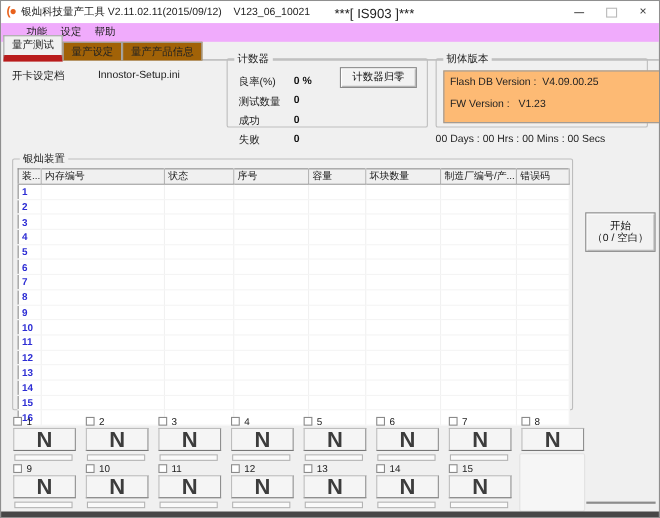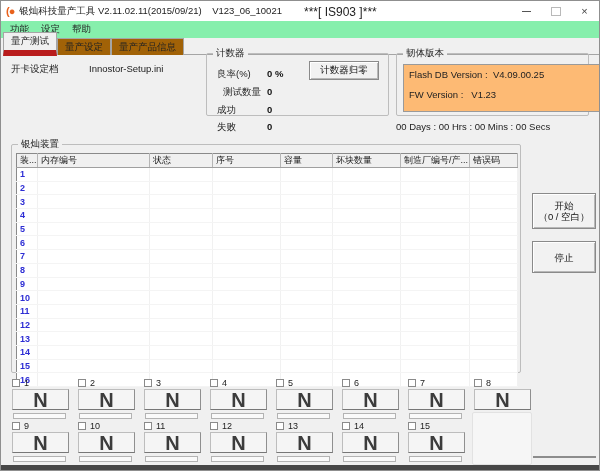--- a/index.html
+++ b/index.html
@@ -12,22 +12,22 @@
   .titlebar{position:absolute;left:0;top:0;right:0;height:20px;background:#ffffff;
     display:flex;align-items:center;padding-left:5px;box-sizing:border-box;}
   .app-icon{color:#e8611c;font-weight:700;font-size:11px;letter-spacing:-1px;margin-right:5px;white-space:pre;}
   .title-text{white-space:pre;font-size:9.5px;color:#222;}
   .title-center{position:absolute;left:303px;top:4px;font-size:12px;color:#222;white-space:pre;}
   .win-controls{margin-left:auto;display:flex;height:100%;}
   .win-btn{width:29px;height:100%;display:flex;align-items:center;justify-content:center;font-size:11px;color:#444;}
   .glyph-min{width:9px;height:1px;background:#555;display:inline-block;}
   .glyph-max{width:8px;height:7px;border:1px solid #b9b9b9;display:inline-block;}
   
-  .menubar{position:absolute;left:0;top:20px;right:0;height:17px;background:#86efac;
-    display:flex;align-items:center;padding-left:3px;box-sizing:border-box;}
+  .menubar{position:absolute;left:0;top:20px;right:0;height:17px;background:#f0abfc;
+    display:flex;align-items:center;padding-left:17px;box-sizing:border-box;}
   .menu-item{padding:1px 6px;color:#222;}
   
   .tabstrip{position:absolute;left:2px;top:37px;right:0;height:17px;display:flex;align-items:flex-end;}
   .tabline{position:absolute;left:0;right:0;bottom:0;height:1px;background:#a5a5a5;}
   .tab{position:relative;z-index:2;padding:2px 7px 1px 7px;background:#a16207;
     border:1px solid #a5a5a5;border-bottom:none;margin-right:0px;color:#222;}
   .tab.active{background:#f0f0f0;border-bottom:6px solid #b91c1c;margin-bottom:-1px;padding-bottom:2px;}
   
   .groupbox{position:absolute;border:1px solid #bdbdbd;border-radius:2px;box-sizing:border-box;}
   .groupbox .legend{position:absolute;top:-7px;left:6px;background:#f0f0f0;padding:0 3px;color:#222;}
@@ -72,21 +72,21 @@
   .grip-line{position:absolute;left:532px;top:455px;width:63px;height:2px;background:#8c8c8c;}
   .bottombar{position:absolute;left:0;right:0;bottom:0;height:5px;background:#474747;}
 </style>
 </head>
 <body>
 
 <div class="window">
 
   <div class="titlebar">
     <span class="app-icon">(●</span>
-    <span class="title-text">银灿科技量产工具 V2.11.02.11(2015/09/21)    V123_06_10021</span>
+    <span class="title-text">银灿科技量产工具 V2.11.02.11(2015/09/12)    V123_06_10021</span>
     <span class="title-center">***[ IS903 ]***</span>
     <div class="win-controls">
       <span class="win-btn">
           <span class="glyph-min"></span>
         </span>
       <span class="win-btn">
           <span class="glyph-max"></span>
         </span>
       <span class="win-btn">×</span>
     </div>
@@ -107,21 +107,21 @@
 
   <span style="position:absolute;left:10px;top:62px;">开卡设定档</span>
   <span style="position:absolute;left:88px;top:62px;">Innostor-Setup.ini</span>
 
   <div class="groupbox" style="left:205px;top:52px;width:183px;height:63px;">
     <span class="legend">计数器</span>
     <div class="counter-row" style="top:14px;">
       <span class="counter-label">良率(%)</span>
       <span class="counter-value">0 %</span>
     </div>
-    <div class="counter-row" style="top:32px;text-align:center;">
+    <div class="counter-row" style="top:32px;">
       <span class="counter-label">测试数量</span>
       <span class="counter-value">0</span>
     </div>
     <div class="counter-row" style="top:50px;">
       <span class="counter-label">成功</span>
       <span class="counter-value">0</span>
     </div>
     <div class="counter-row" style="top:67px;">
       <span class="counter-label">失败</span>
       <span class="counter-value">0</span>
@@ -330,21 +330,20 @@
             <td></td>
           </tr>
       </tbody>
     </table>
   </div>
 
   <div class="btn side-btn" style="top:192px;height:36px;display:flex;">
     <span>开始</span>
     <span>（0 / 空白）</span>
   </div>
-  <div class="btn side-btn" style="top:240px;height:32px;">停止</div>
 
   <div class="slot" style="left:11px;top:377px;">
     <div class="slot-head">
         <span class="slot-cb"></span>
         <span>1</span>
       </div>
     <div class="slot-n">N</div>
     <div class="slot-progress"></div>
   </div>
   <div class="slot" style="left:77px;top:377px;">

